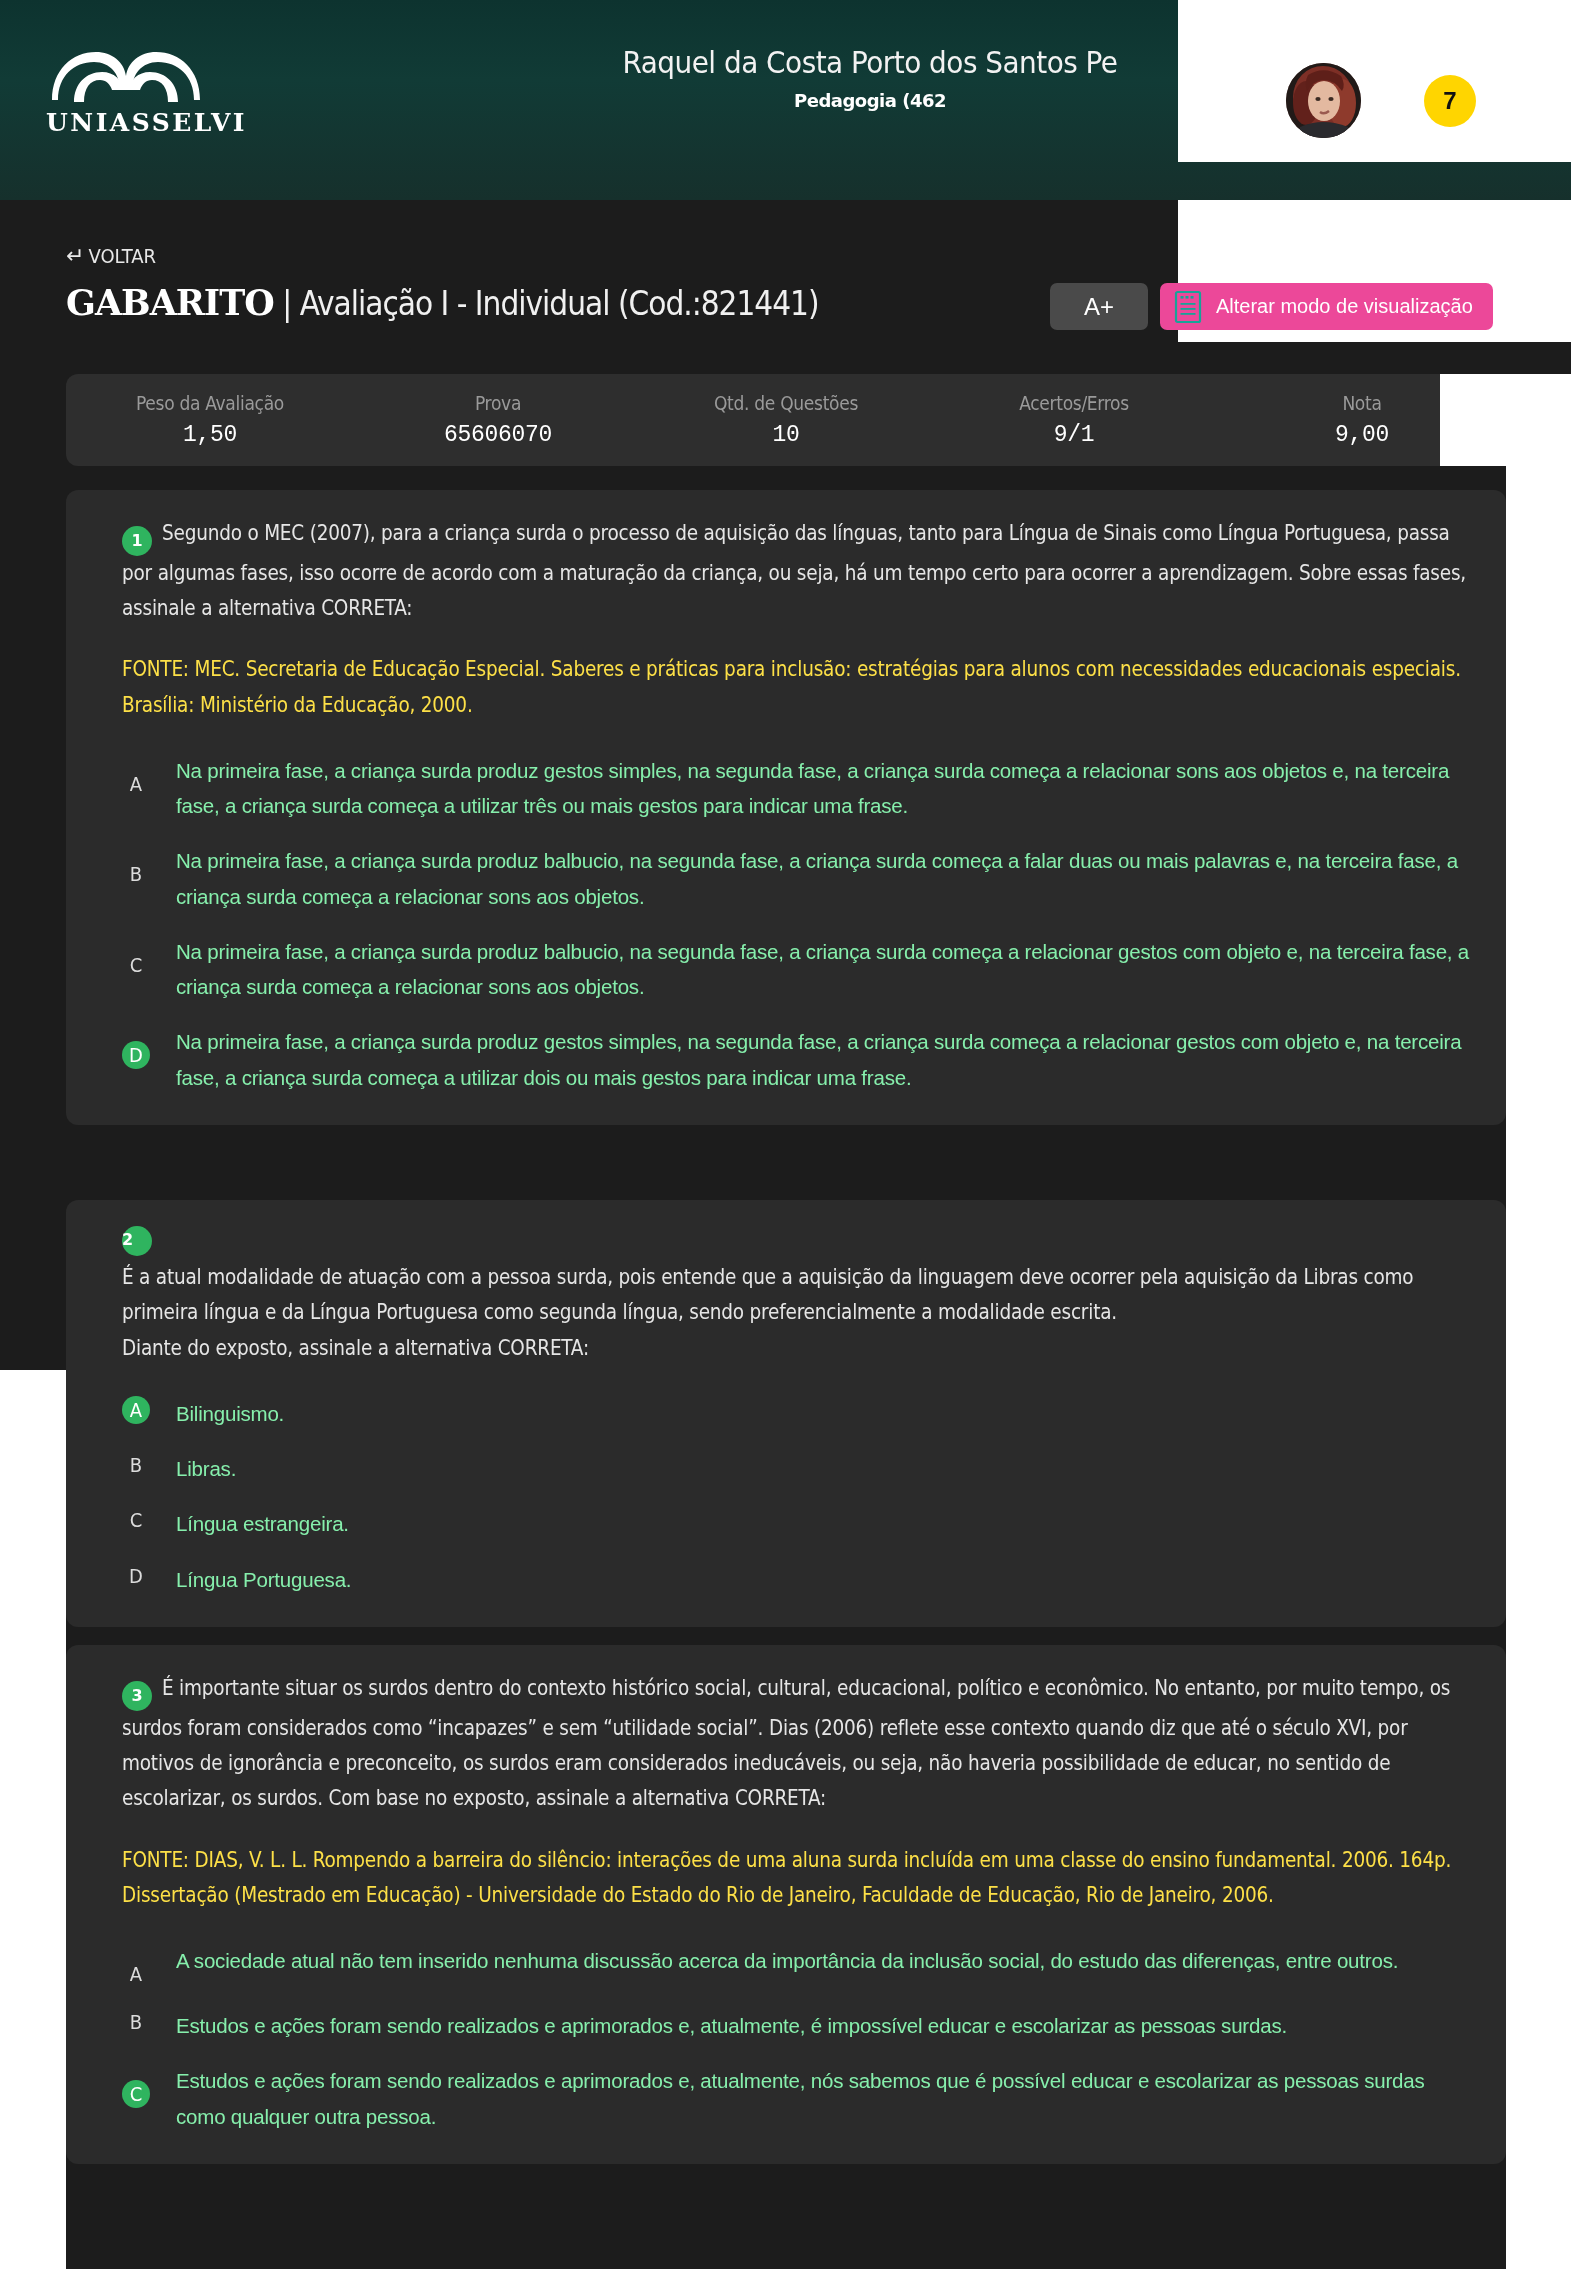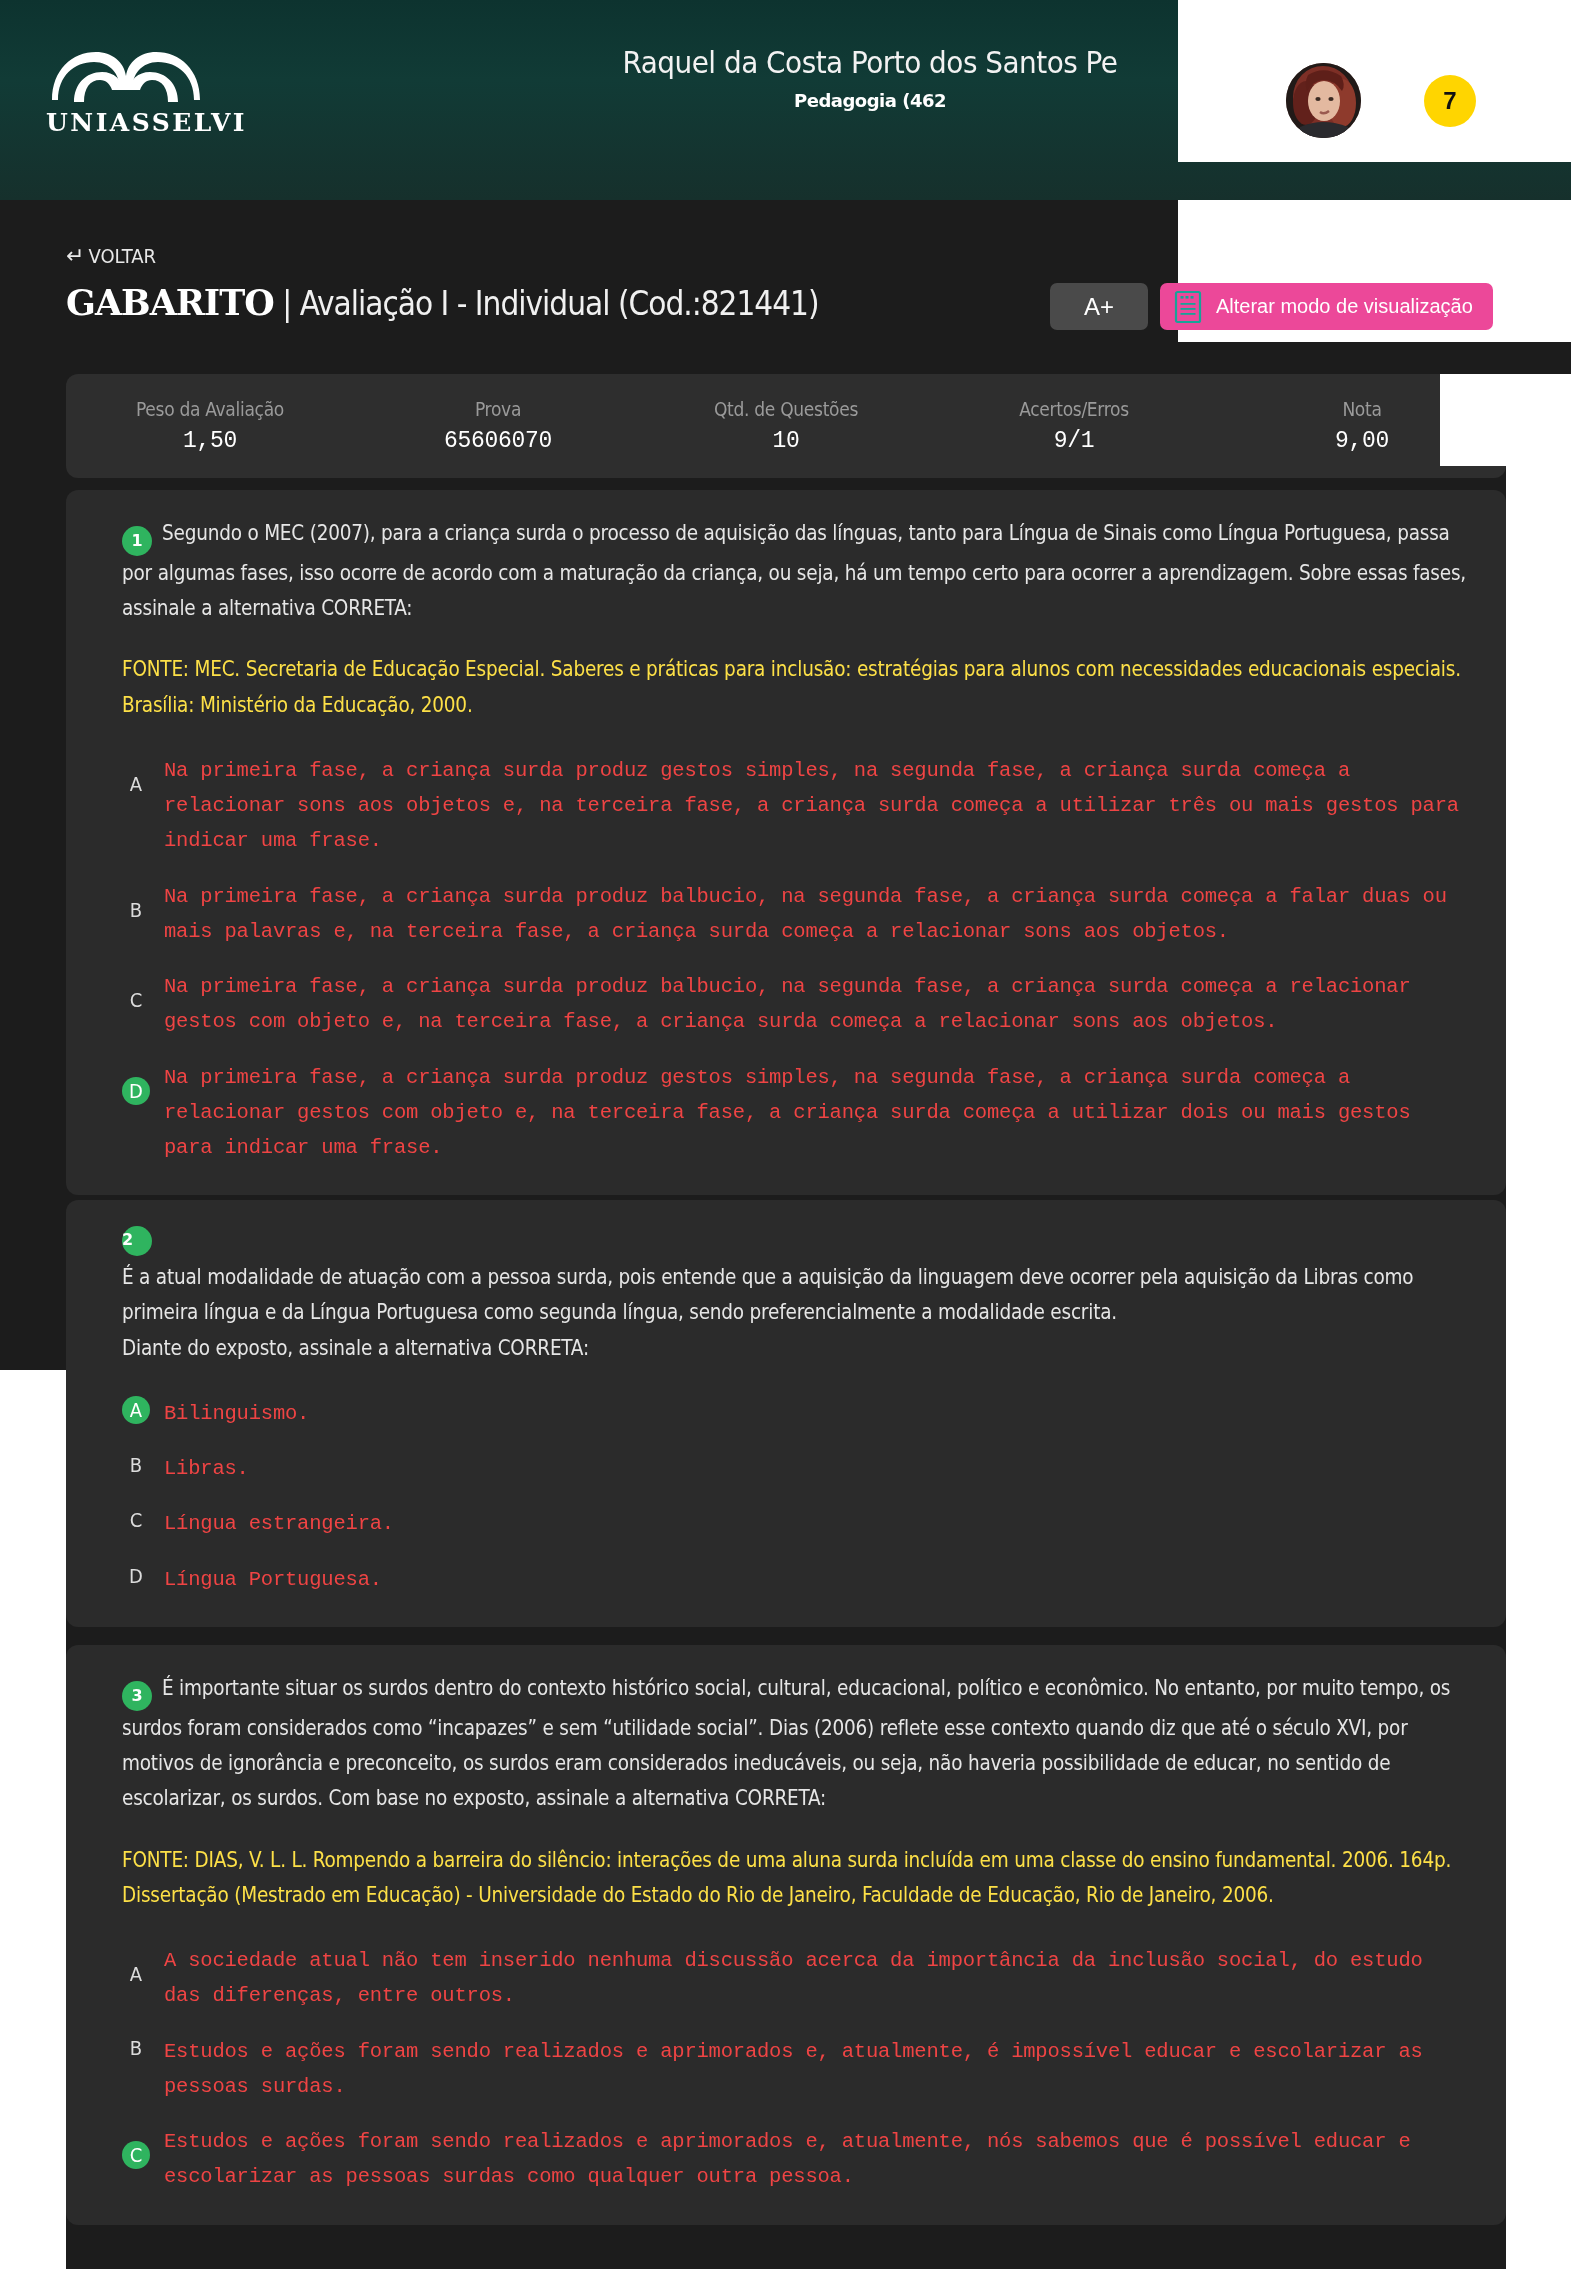--- a/index.html
+++ b/index.html
@@ -195,21 +195,21 @@
     color: #ffffff;
     white-space: nowrap;
   }
   .doc-icon { width: 28px; height: 34px; display: block; }
 
   
   .stats {
     position: absolute;
     left: 66px; top: 374px;
     width: 1440px;
-    height: 104px;
+    height: 92px;
     background: #2e2e2e;
     border-radius: 12px;
     display: flex;
     align-items: center;
     z-index: 4;
   }
   .stat {
     flex: 1;
     text-align: center;
   }
@@ -305,27 +305,28 @@
     font-size: 20px;
     color: #dcdcdc;
     margin-right: 14px;
   }
   .opt-marker.correct {
     background: #2fb45f;
     color: #ffffff;
   }
   .opt.two-line .opt-marker { margin-top: 17px; }
   .opt-text {
-    font-family: Liberation Mono, monospace;
+    font-family: Liberation Sans, sans-serif;
     font-weight: 300;
     font-size: 20.5px;
     line-height: 1.72;
-    color: #ef4444;
+    color: #86efac;
     letter-spacing: -0.2px;
     flex: 1 1 auto;
+    margin-left: 12px;
   }
 
   
   .white-bottom-left {
     position: absolute;
     left: 0; top: 1370px;
     width: 66px;
     height: 899px;
     background: #ffffff;
     z-index: 6;

